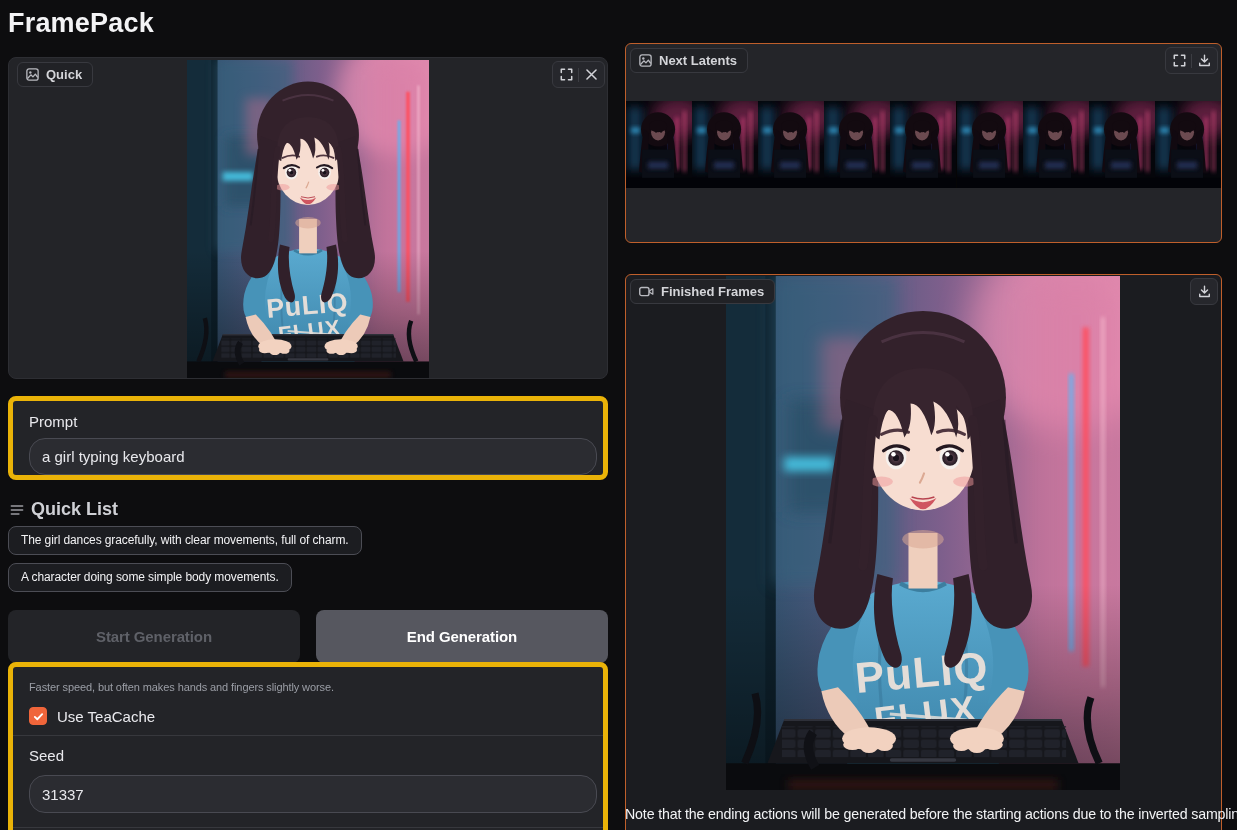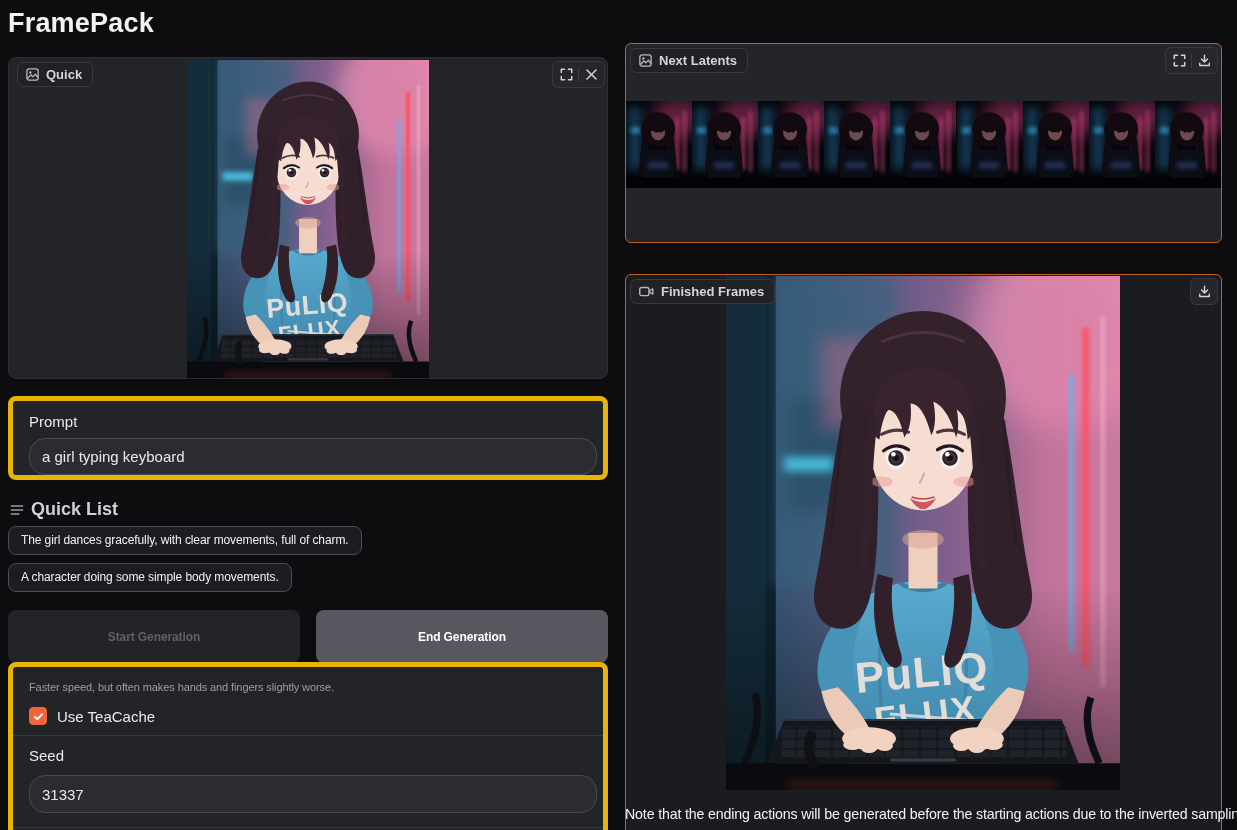--- a/index.html
+++ b/index.html
@@ -42,21 +42,21 @@
   .section-label { position:absolute; display:flex; align-items:center; gap:7px; font-size:18px; font-weight:700; color:#cfd0d5; }
   .section-label svg { width:14px; height:14px; color:#9a9ba1; }
 
   .quick-btn {
     position:absolute; height:29px; line-height:27px; padding:0 12px;
     background:#1c1d21; border:1px solid #4c4d55; border-radius:8px;
     color:#f2f2f4; font-size:12px; letter-spacing:-0.1px; white-space:nowrap; cursor:pointer;
   }
   .action-btn {
     position:absolute; height:53px; width:292px; border:none; border-radius:8px;
-    font-family:"Liberation Sans", sans-serif; font-weight:700; font-size:12px;
+    font-family:"Liberation Sans", sans-serif; font-weight:700; font-size:15px;
     display:flex; align-items:center; justify-content:center; cursor:pointer; letter-spacing:-0.1px;
   }
   .action-btn.secondary-disabled { background:#232428; color:#5f6168; cursor:default; }
   .action-btn.stop { background:#56575f; color:#ffffff; }
 
   .divider { position:absolute; left:0; right:0; height:1px; background:#37383d; }
 
   .check-row { position:absolute; display:flex; align-items:center; gap:10px; }
   .checkbox {
     width:18px; height:18px; border-radius:4px; background:#2b2c31; border:1px solid #494a52;

